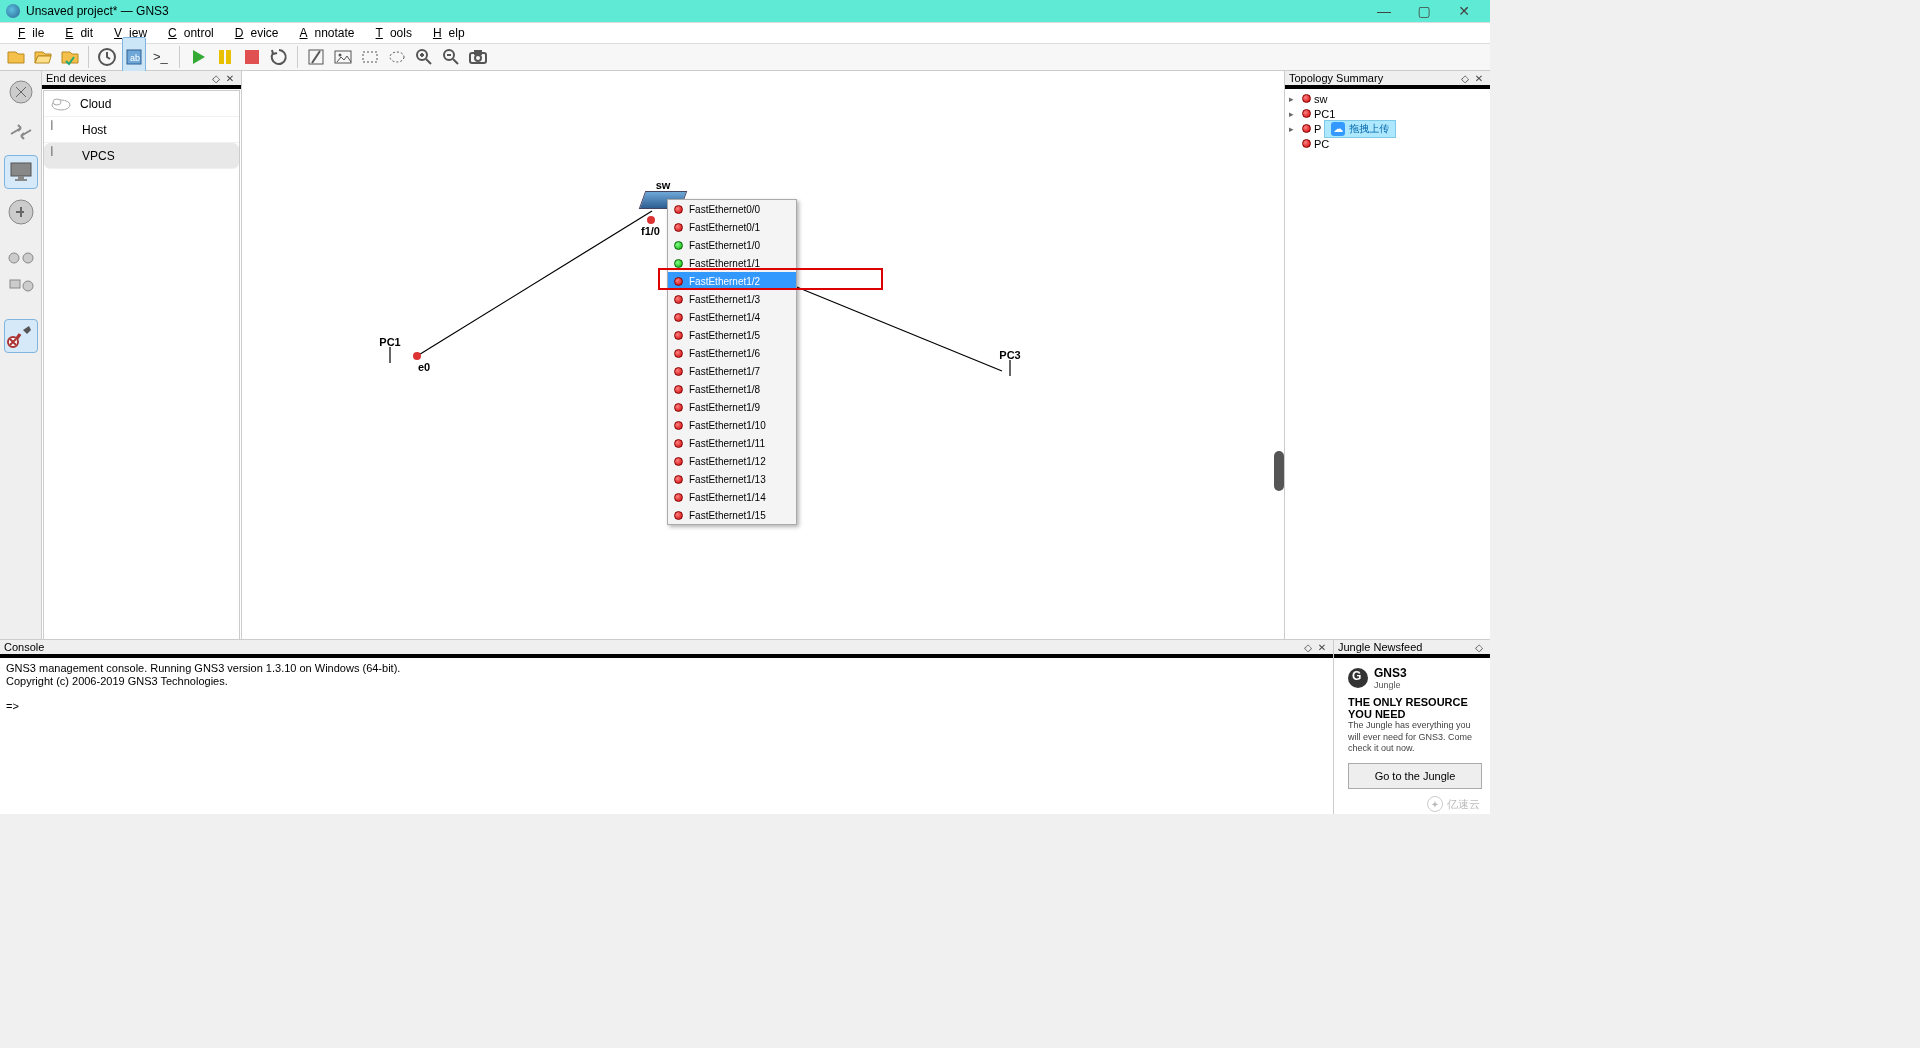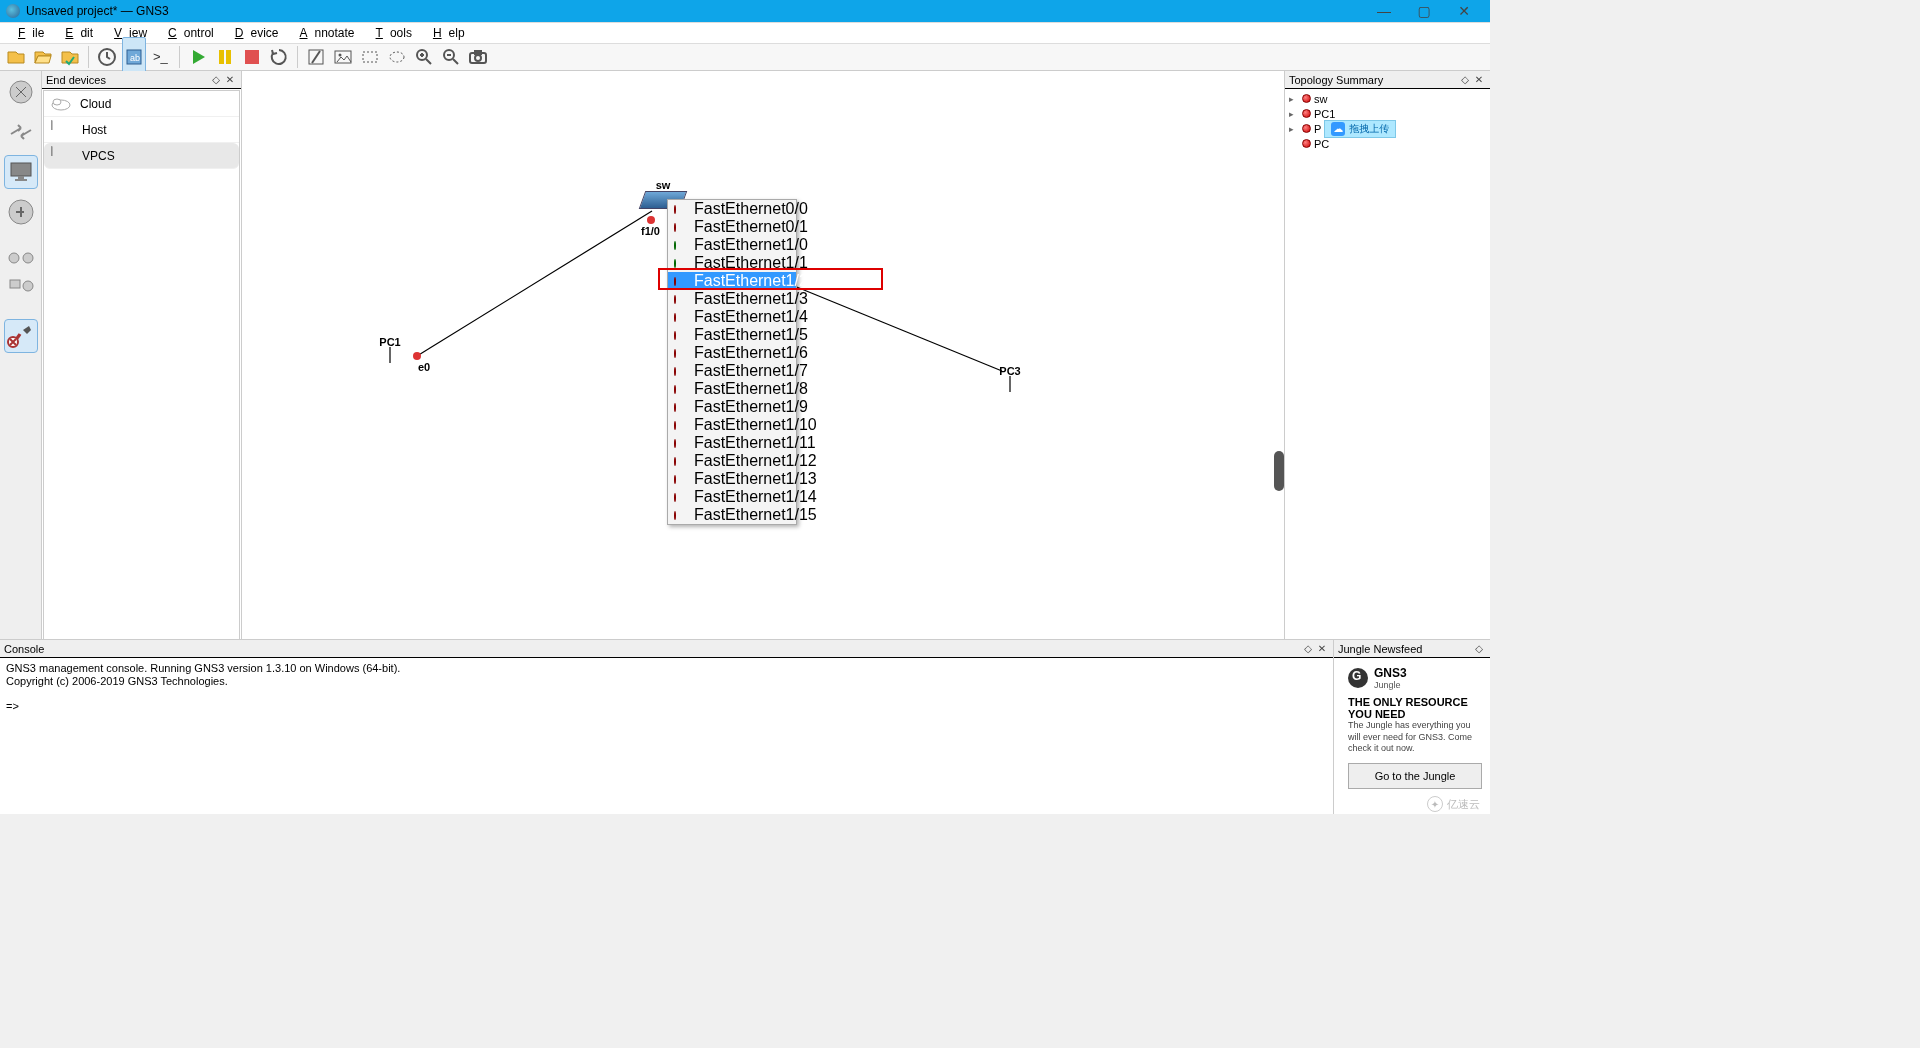--- a/index.html
+++ b/index.html
@@ -1,52 +1,52 @@
 <!DOCTYPE html>
 <html><head>
 <meta charset="utf-8">
 <style>
 * { box-sizing: border-box; margin: 0; padding: 0; font-family: "Segoe UI", Tahoma, sans-serif; }
 body { width: 1490px; height: 814px; background: #f0f0f0; overflow: hidden; position: relative; font-size: 12px; color: #000; }
-.titlebar { height: 23px; display: flex; align-items: center; padding: 0 6px; background: #0ea5e9; border-bottom: 1px solid #ddd; }
+.titlebar { height: 23px; display: flex; align-items: center; padding: 0 6px; background: #5eead4; border-bottom: 1px solid #ddd; }
 .titlebar .logo { width: 14px; height: 14px; border-radius: 50%; background: radial-gradient(circle at 40% 40%, #5bc0de, #2a6496); margin-right: 6px; }
 .titlebar .title { flex: 1; font-size: 12px; }
 .titlebar .win-btn { width: 40px; text-align: center; font-size: 14px; color: #444; cursor: default; }
 .menubar { height: 20px; display: flex; align-items: center; padding: 0 4px; background: #fff; font-size: 12px; }
 .menubar span { padding: 0 7px; }
 .menubar span .u { text-decoration: underline; }
 .toolbar { height: 28px; background: #f7f7f7; border-top: 1px solid #ddd; border-bottom: 1px solid #ccc; display: flex; align-items: center; padding: 0 4px; gap: 3px; }
 .tb-sep { width: 1px; height: 22px; background: #ccc; margin: 0 3px; }
 .tb-btn { width: 24px; height: 40px; display: flex; align-items: center; justify-content: center; border-radius: 2px; }
 .tb-btn svg { display: block; }
 .tb-btn.pressed { background: #cde6f7; border: 1px solid #7eb4e0; }
 .main { display: flex; height: calc(100% - 23px - 20px - 28px); }
 .dock-left { width: 42px; background: #efefef; border-right: 1px solid #ccc; display: flex; flex-direction: column; align-items: center; padding-top: 4px; gap: 6px; }
 .dock-btn { width: 34px; height: 34px; border: 1px solid transparent; border-radius: 4px; display:flex; align-items:center; justify-content:center; }
 .dock-btn.active { background:#d6e9f8; border-color:#7eb4e0; }
-.panel-title { height: 18px; background: #efefef; border-bottom: 1px solid #000000; display: flex; align-items: center; padding: 0 4px; font-size: 11px; }
+.panel-title { height: 18px; background: #efefef; border-bottom: 4px solid #000000; display: flex; align-items: center; padding: 0 4px; font-size: 11px; }
 .panel-title .spacer { flex: 1; }
 .panel-title .ctrl { width: 14px; text-align: center; font-size: 10px; color: #444; }
 .end-devices { width: 200px; background: #fff; border-right: 1px solid #ccc; display: flex; flex-direction: column; }
 .device-list { flex: 1; overflow: auto; border: 1px solid #ccc; margin: 1px; background: #fff; }
 .device-item { display: flex; align-items: center; height: 26px; padding: 0 6px; gap: 8px; border-bottom: 1px solid #f0f0f0; }
 .device-item.selected { background: #e8e8e8; border-radius: 6px; }
 .canvas-wrap { flex: 1; display: flex; flex-direction: column; background: #fff; position: relative; }
 .canvas { flex: 1; position: relative; overflow: hidden; background: #fff; }
 .node { position: absolute; text-align: center; }
 .node-label { font-weight: bold; font-size: 11px; }
 .monitor-icon { width: 36px; height: 30px; display:inline-block; }
 .monitor-icon .screen { width:30px; height:20px; background:linear-gradient(#6fa8d8,#2e5f92); border:1px solid #666; margin:0 auto; }
 .monitor-icon .stand { width:10px; height:4px; background:#bbb; margin:0 auto; }
 .monitor-icon .base { width:20px; height:3px; background:#999; margin:0 auto; }
 .switch-icon { width:42px; height:18px; background:linear-gradient(#6fa8d8,#2e5f92); border:1px solid #446; transform:skewX(-20deg); display:inline-block; }
 .port-label { position:absolute; font-weight:bold; font-size:11px; }
 .red-dot { position:absolute; width:8px; height:8px; background:#d33; border-radius:50%; }
 .ctx-menu { position:absolute; background:#f4f4f4; border:1px solid #aaa; box-shadow:2px 2px 4px rgba(0,0,0,.3); width:130px; }
-.ctx-item { display:flex; align-items:center; height:18px; padding:0 6px; gap:18px; font-size:16px; }
+.ctx-item { display:flex; align-items:center; height:18px; padding:0 6px; gap:6px; font-size:10px; }
 .ctx-item.highlight { background:#3399ff; color:#fff; }
 .ctx-item .led { width:9px; height:9px; border-radius:50%; background:radial-gradient(circle at 35% 35%, #ff8080, #c00); border:1px solid #800; }
 .ctx-item .led.green { background:radial-gradient(circle at 35% 35%, #8f8, #0a0); border-color:#060; }
 .red-box { position:absolute; border:2px solid #d00; pointer-events:none; }
 .hscroll { height:14px; background:#f0f0f0; border-top:1px solid #ccc; display:flex; }
 .hscroll .track { flex:1; background:#e8e8e8; position:relative; }
 .hscroll .thumb { position:absolute; top:1px; bottom:1px; background:#c0c0c0; border:1px solid #999; }
 .hscroll .arrow { width:14px; display:flex; align-items:center; justify-content:center; font-size:9px; color:#555; }
 .right-col { width:206px; background:#fff; border-left:1px solid #ccc; display:flex; flex-direction:column; }
 .topo-tree { flex:1; padding:2px 4px; font-size:11px; overflow:auto; }
@@ -292,21 +292,21 @@
       <div class="red-dot" style="left:405px;top:145px"></div>
       <div class="port-label" style="left:399px;top:154px">f1/0</div>
 
       <div class="node" style="left:130px;top:265px">
         <div class="node-label">PC1</div>
         <span class="monitor-icon"><span class="screen"></span><span class="stand"></span><span class="base"></span></span>
       </div>
       <div class="red-dot" style="left:171px;top:281px"></div>
       <div class="port-label" style="left:176px;top:290px">e0</div>
 
-      <div class="node" style="left:750px;top:294px">
+      <div class="node" style="left:750px;top:278px">
         <div class="node-label">PC3</div>
         <span class="monitor-icon"><span class="screen"></span><span class="stand"></span><span class="base"></span></span>
       </div>
 
       <div class="ctx-menu" style="left:425px;top:128px" id="ctx">
           <div class="ctx-item">
             <span class="led"></span>
             <span>FastEthernet0/0</span>
           </div>
           <div class="ctx-item">

